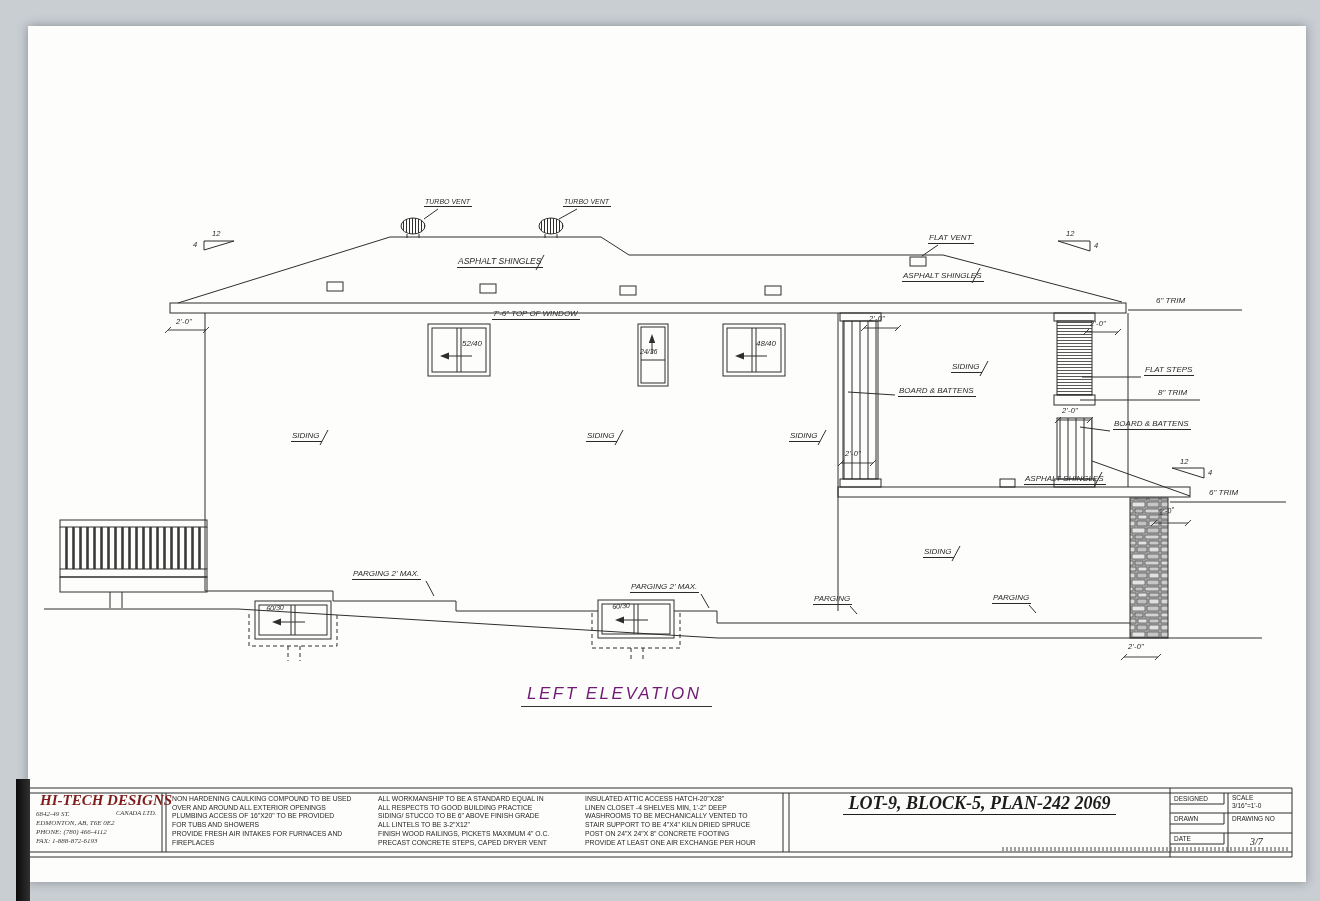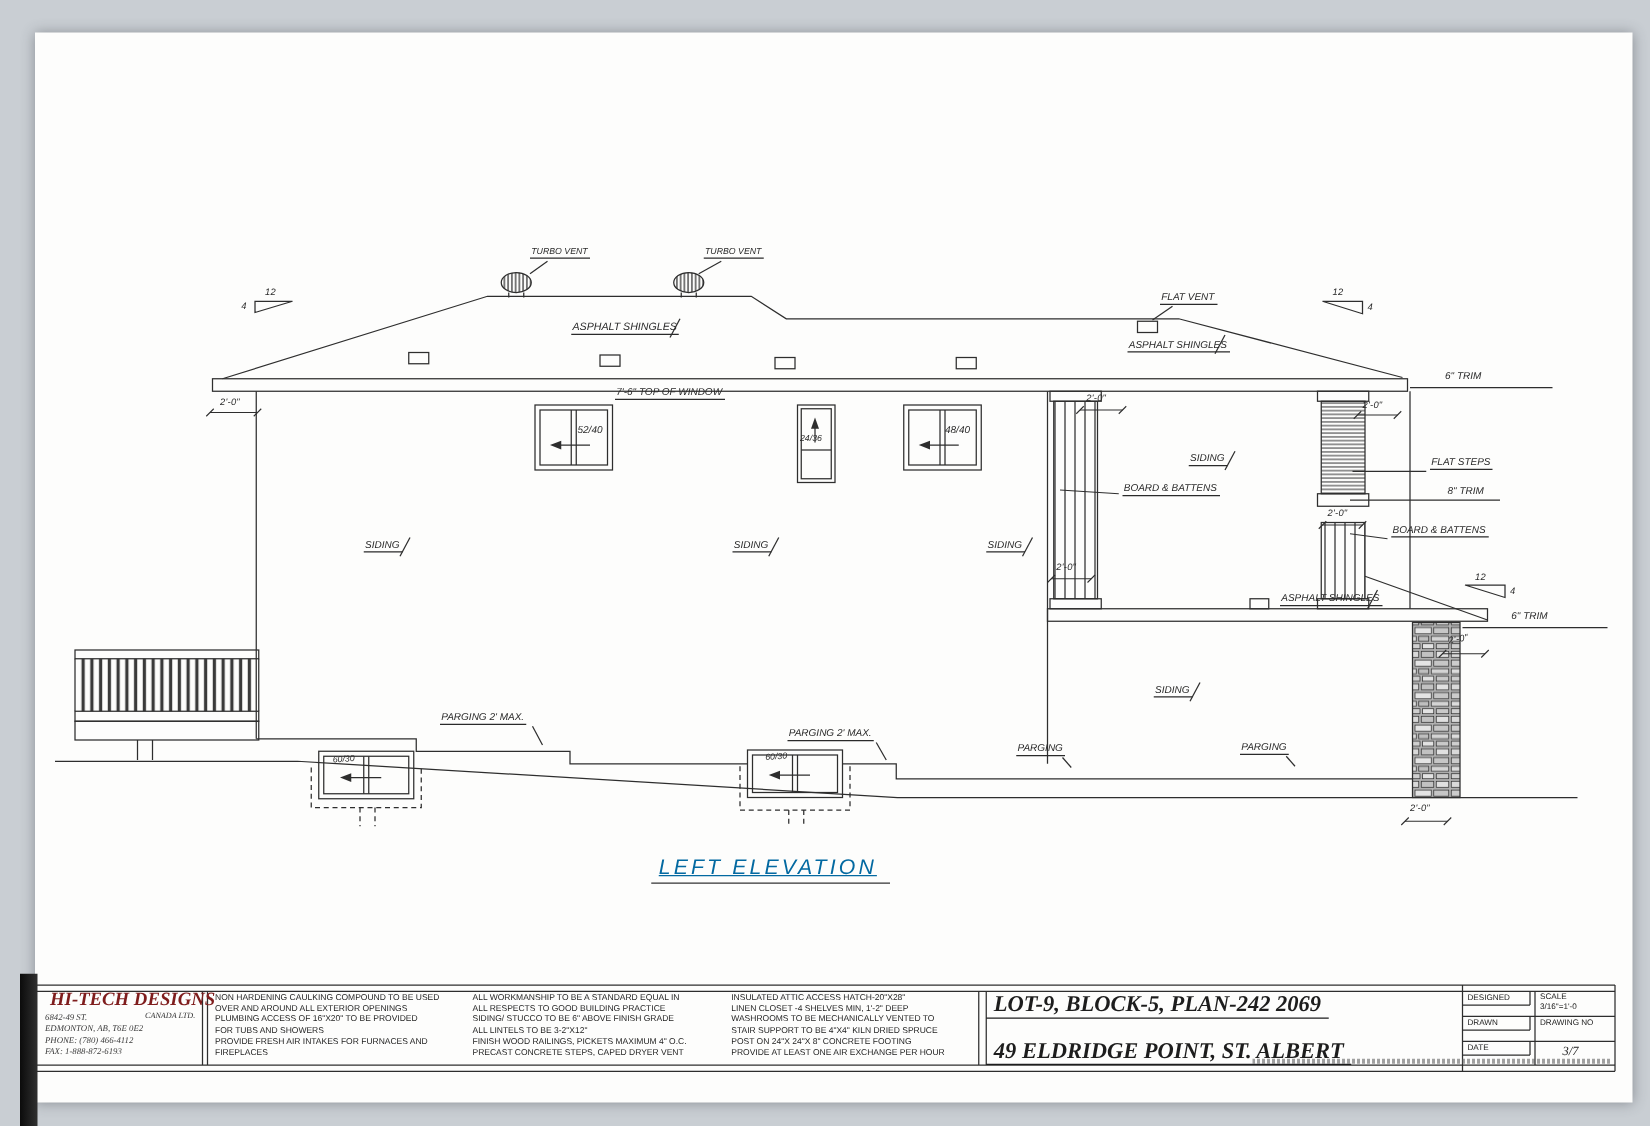--- a/index.html
+++ b/index.html
@@ -11,28 +11,28 @@
        background:linear-gradient(90deg,#0b0b0b,#303030);z-index:5;}
   #stage{position:absolute;left:0;top:0;width:1320px;height:901px;z-index:3;}
   svg#linework{position:absolute;left:0;top:0;}
   .lbl{position:absolute;font:italic 8px "Liberation Sans",sans-serif;color:#2a2a2a;
        white-space:nowrap;z-index:4;transform-origin:left top;}
   .u{border-bottom:1px solid #2a2a2a;padding:0 2px 1px 1px;}
   .f7{font-size:7px;}
   .f85{font-size:8.5px;}
   .dim{font-size:7.5px;letter-spacing:.2px;}
   .sheet-title{font:italic 17px "Liberation Sans",sans-serif;letter-spacing:2.5px;
-       color:#0369a1;border-bottom:1.4px solid #333;padding:0 10px 2px 6px;text-decoration:underline;}
+       color:#701a75;border-bottom:1.4px solid #333;padding:0 10px 2px 6px;}
   .notes{position:absolute;font:6.8px/8.7px "Liberation Sans",sans-serif;color:#1e1e1e;z-index:4;}
   .notes div{white-space:nowrap;}
   .company-name{position:absolute;font:bold italic 15px "Liberation Serif",serif;color:#7f1d1d;z-index:4;white-space:nowrap;}
   .company-sub{position:absolute;font:italic 6.5px "Liberation Serif",serif;color:#333;z-index:4;}
   .addr{position:absolute;font:italic 7px "Liberation Serif",serif;color:#3a3a3a;
         filter:blur(.45px);z-index:4;white-space:nowrap;}
-  .proj{position:absolute;left:789px;width:381px;z-index:4;
+  .proj{position:absolute;left:789px;width:381px;text-align:center;z-index:4;
         font:bold italic 18px "Liberation Serif",serif;color:#1d1d1d;white-space:nowrap;}
   .proj span{padding:0 6px 1px;}
   .proj.pu span{border-bottom:1.2px solid #1d1d1d;}
   .fld{position:absolute;font:6.5px "Liberation Sans",sans-serif;color:#222;z-index:4;white-space:nowrap;}
   .dwgno{position:absolute;font:italic 10px "Liberation Serif",serif;color:#222;z-index:4;}
   #fine-print{position:absolute;left:1002px;top:847px;width:286px;height:4px;opacity:.55;z-index:4;
         background:repeating-linear-gradient(90deg,#555 0 2px,transparent 2px 4px);}
 </style>
 </head>
 <body>
@@ -352,21 +352,20 @@
 <div class="notes" style="left:585px;top:795px">
   <div>INSULATED ATTIC ACCESS HATCH-20"X28"</div>
   <div>LINEN CLOSET -4 SHELVES MIN, 1'-2" DEEP</div>
   <div>WASHROOMS TO BE MECHANICALLY VENTED TO</div>
   <div>STAIR SUPPORT TO BE 4"X4" KILN DRIED SPRUCE</div>
   <div>POST ON 24"X 24"X 8" CONCRETE FOOTING</div>
   <div>PROVIDE AT LEAST ONE AIR EXCHANGE PER HOUR</div>
 </div>
 
 <div class="proj pu" style="top:793px"><span>LOT-9, BLOCK-5, PLAN-242 2069</span></div>
-<div class="proj pu" style="top:830px"><span>49 ELDRIDGE POINT, ST. ALBERT</span></div>
 
 <span class="fld" style="left:1174px;top:795px">DESIGNED</span>
 <span class="fld" style="left:1232px;top:794px">SCALE</span>
 <span class="fld" style="left:1232px;top:802px">3/16"=1'-0</span>
 <span class="fld" style="left:1174px;top:815px">DRAWN</span>
 <span class="fld" style="left:1232px;top:815px">DRAWING NO</span>
 <span class="fld" style="left:1174px;top:835px">DATE</span>
 <span class="dwgno" style="left:1250px;top:836px">3/7</span>
 
 <div id="fine-print"></div>

